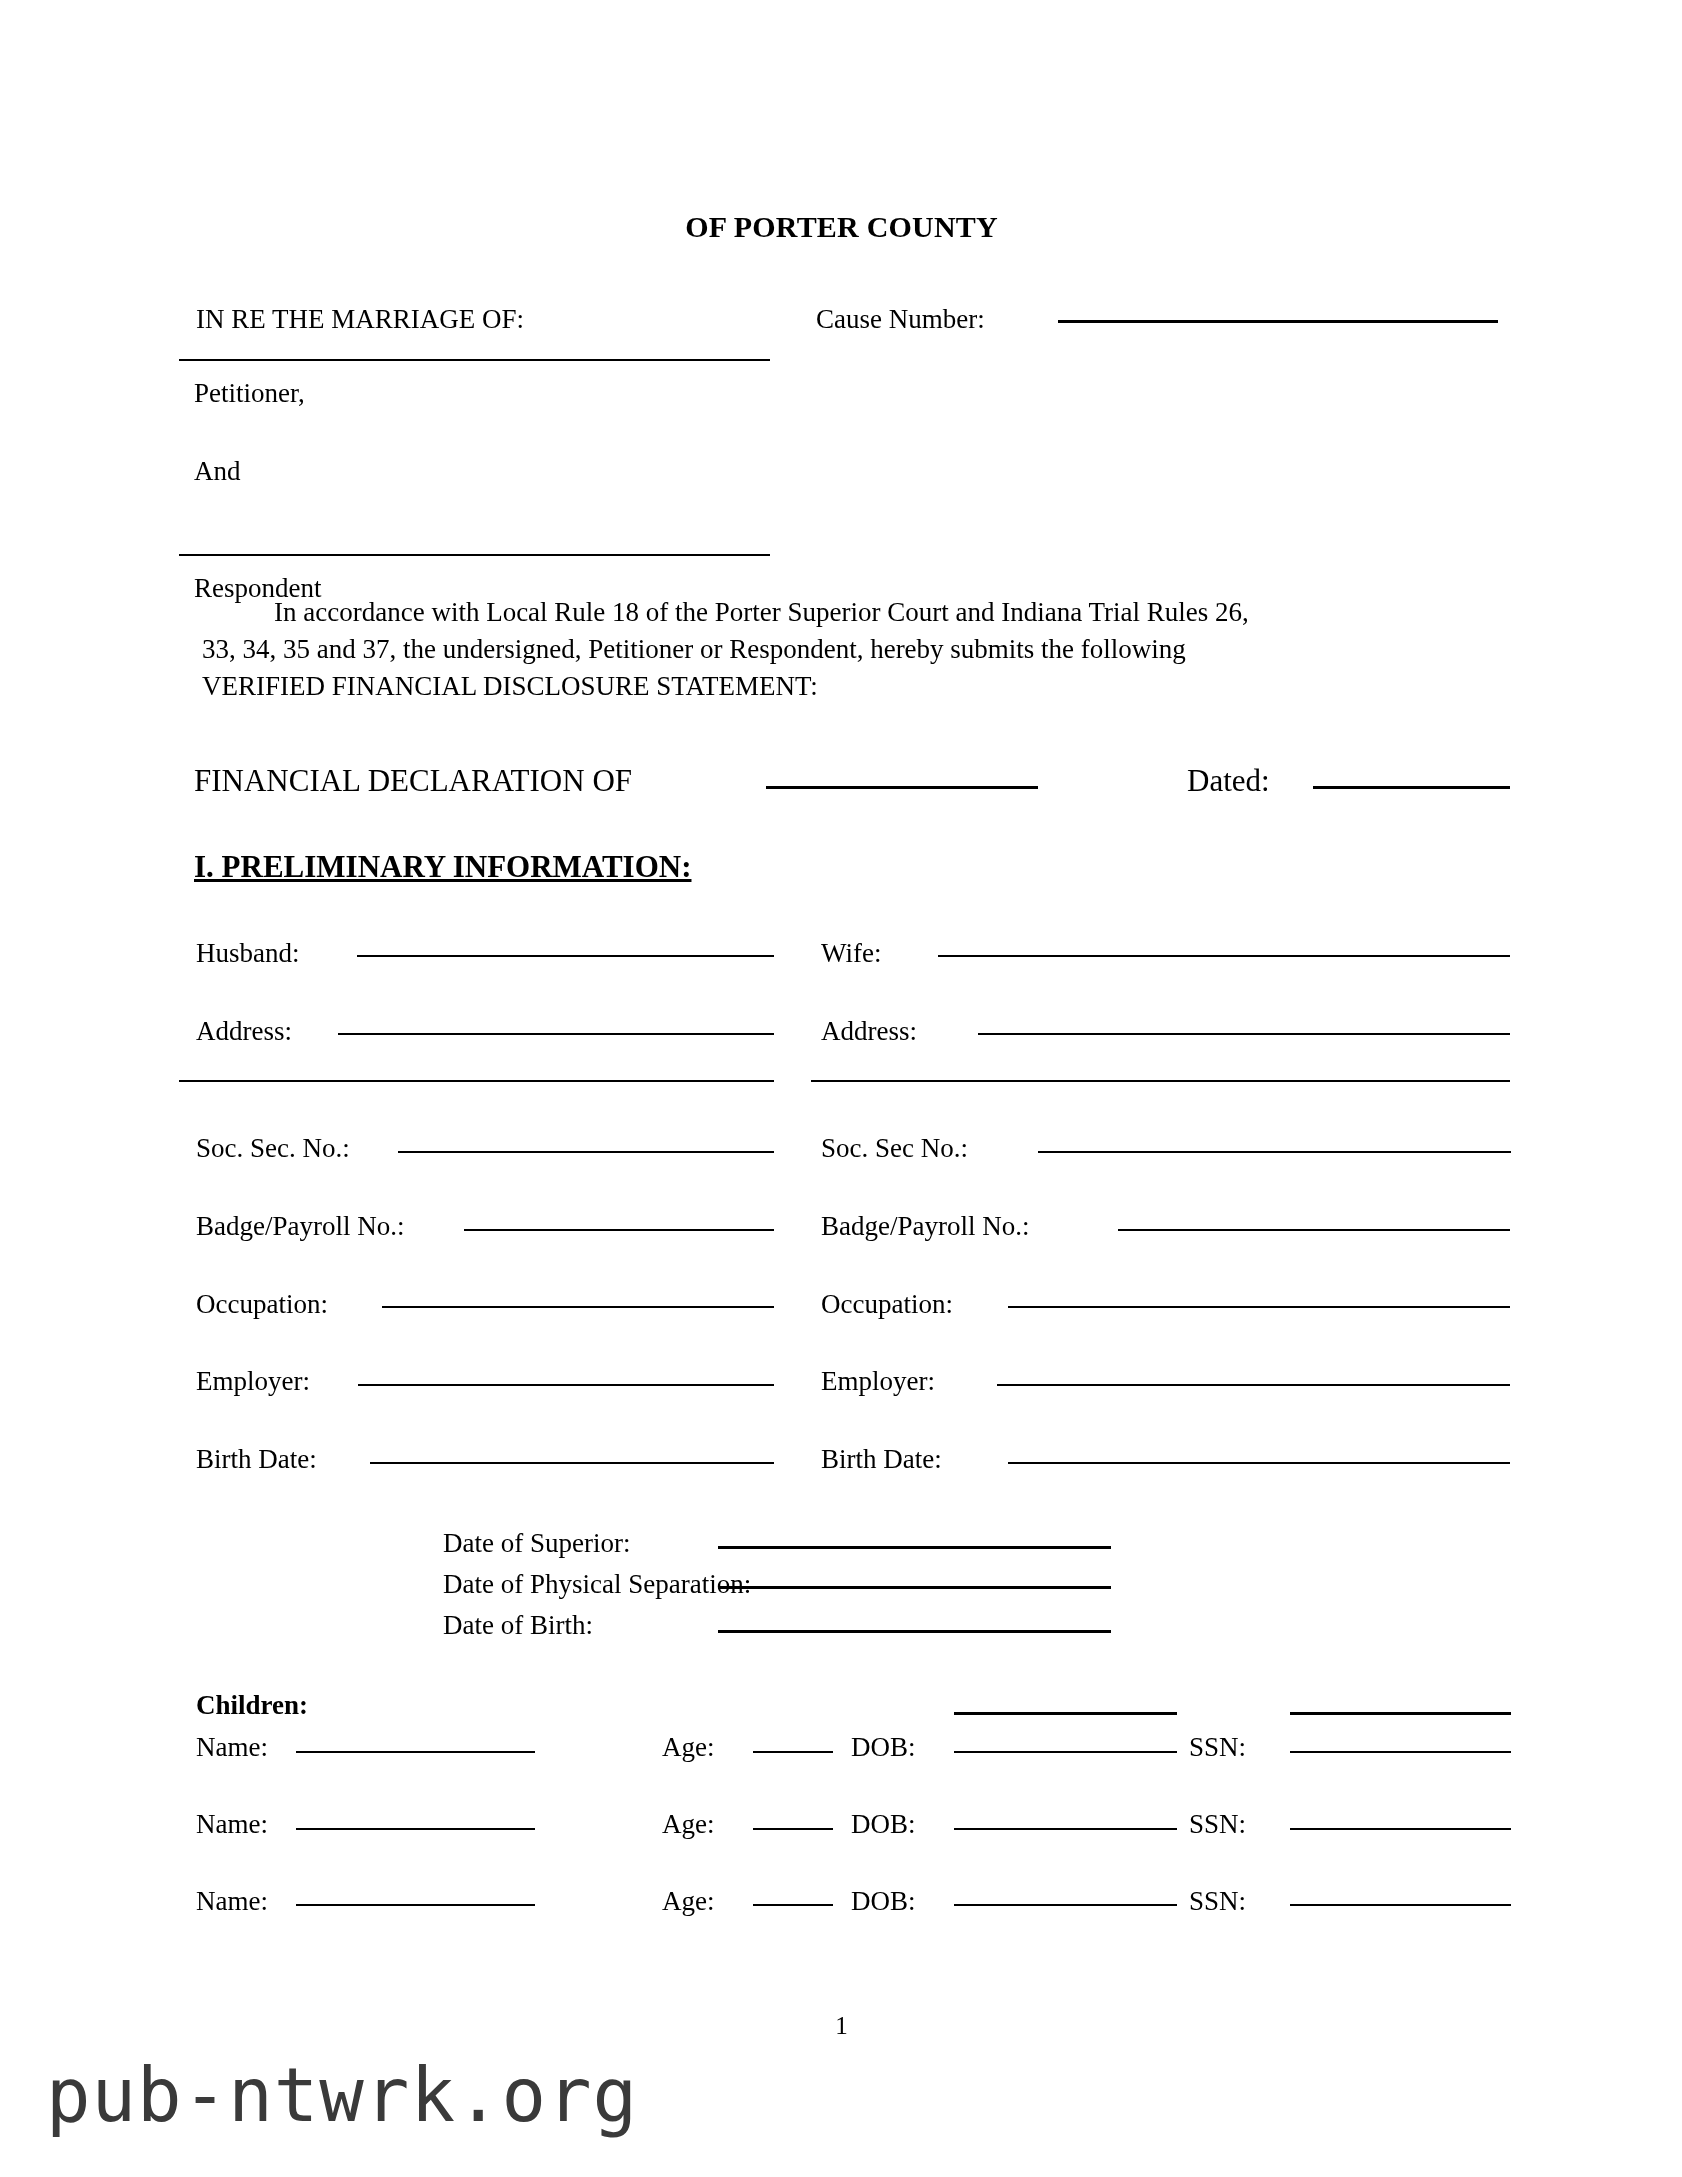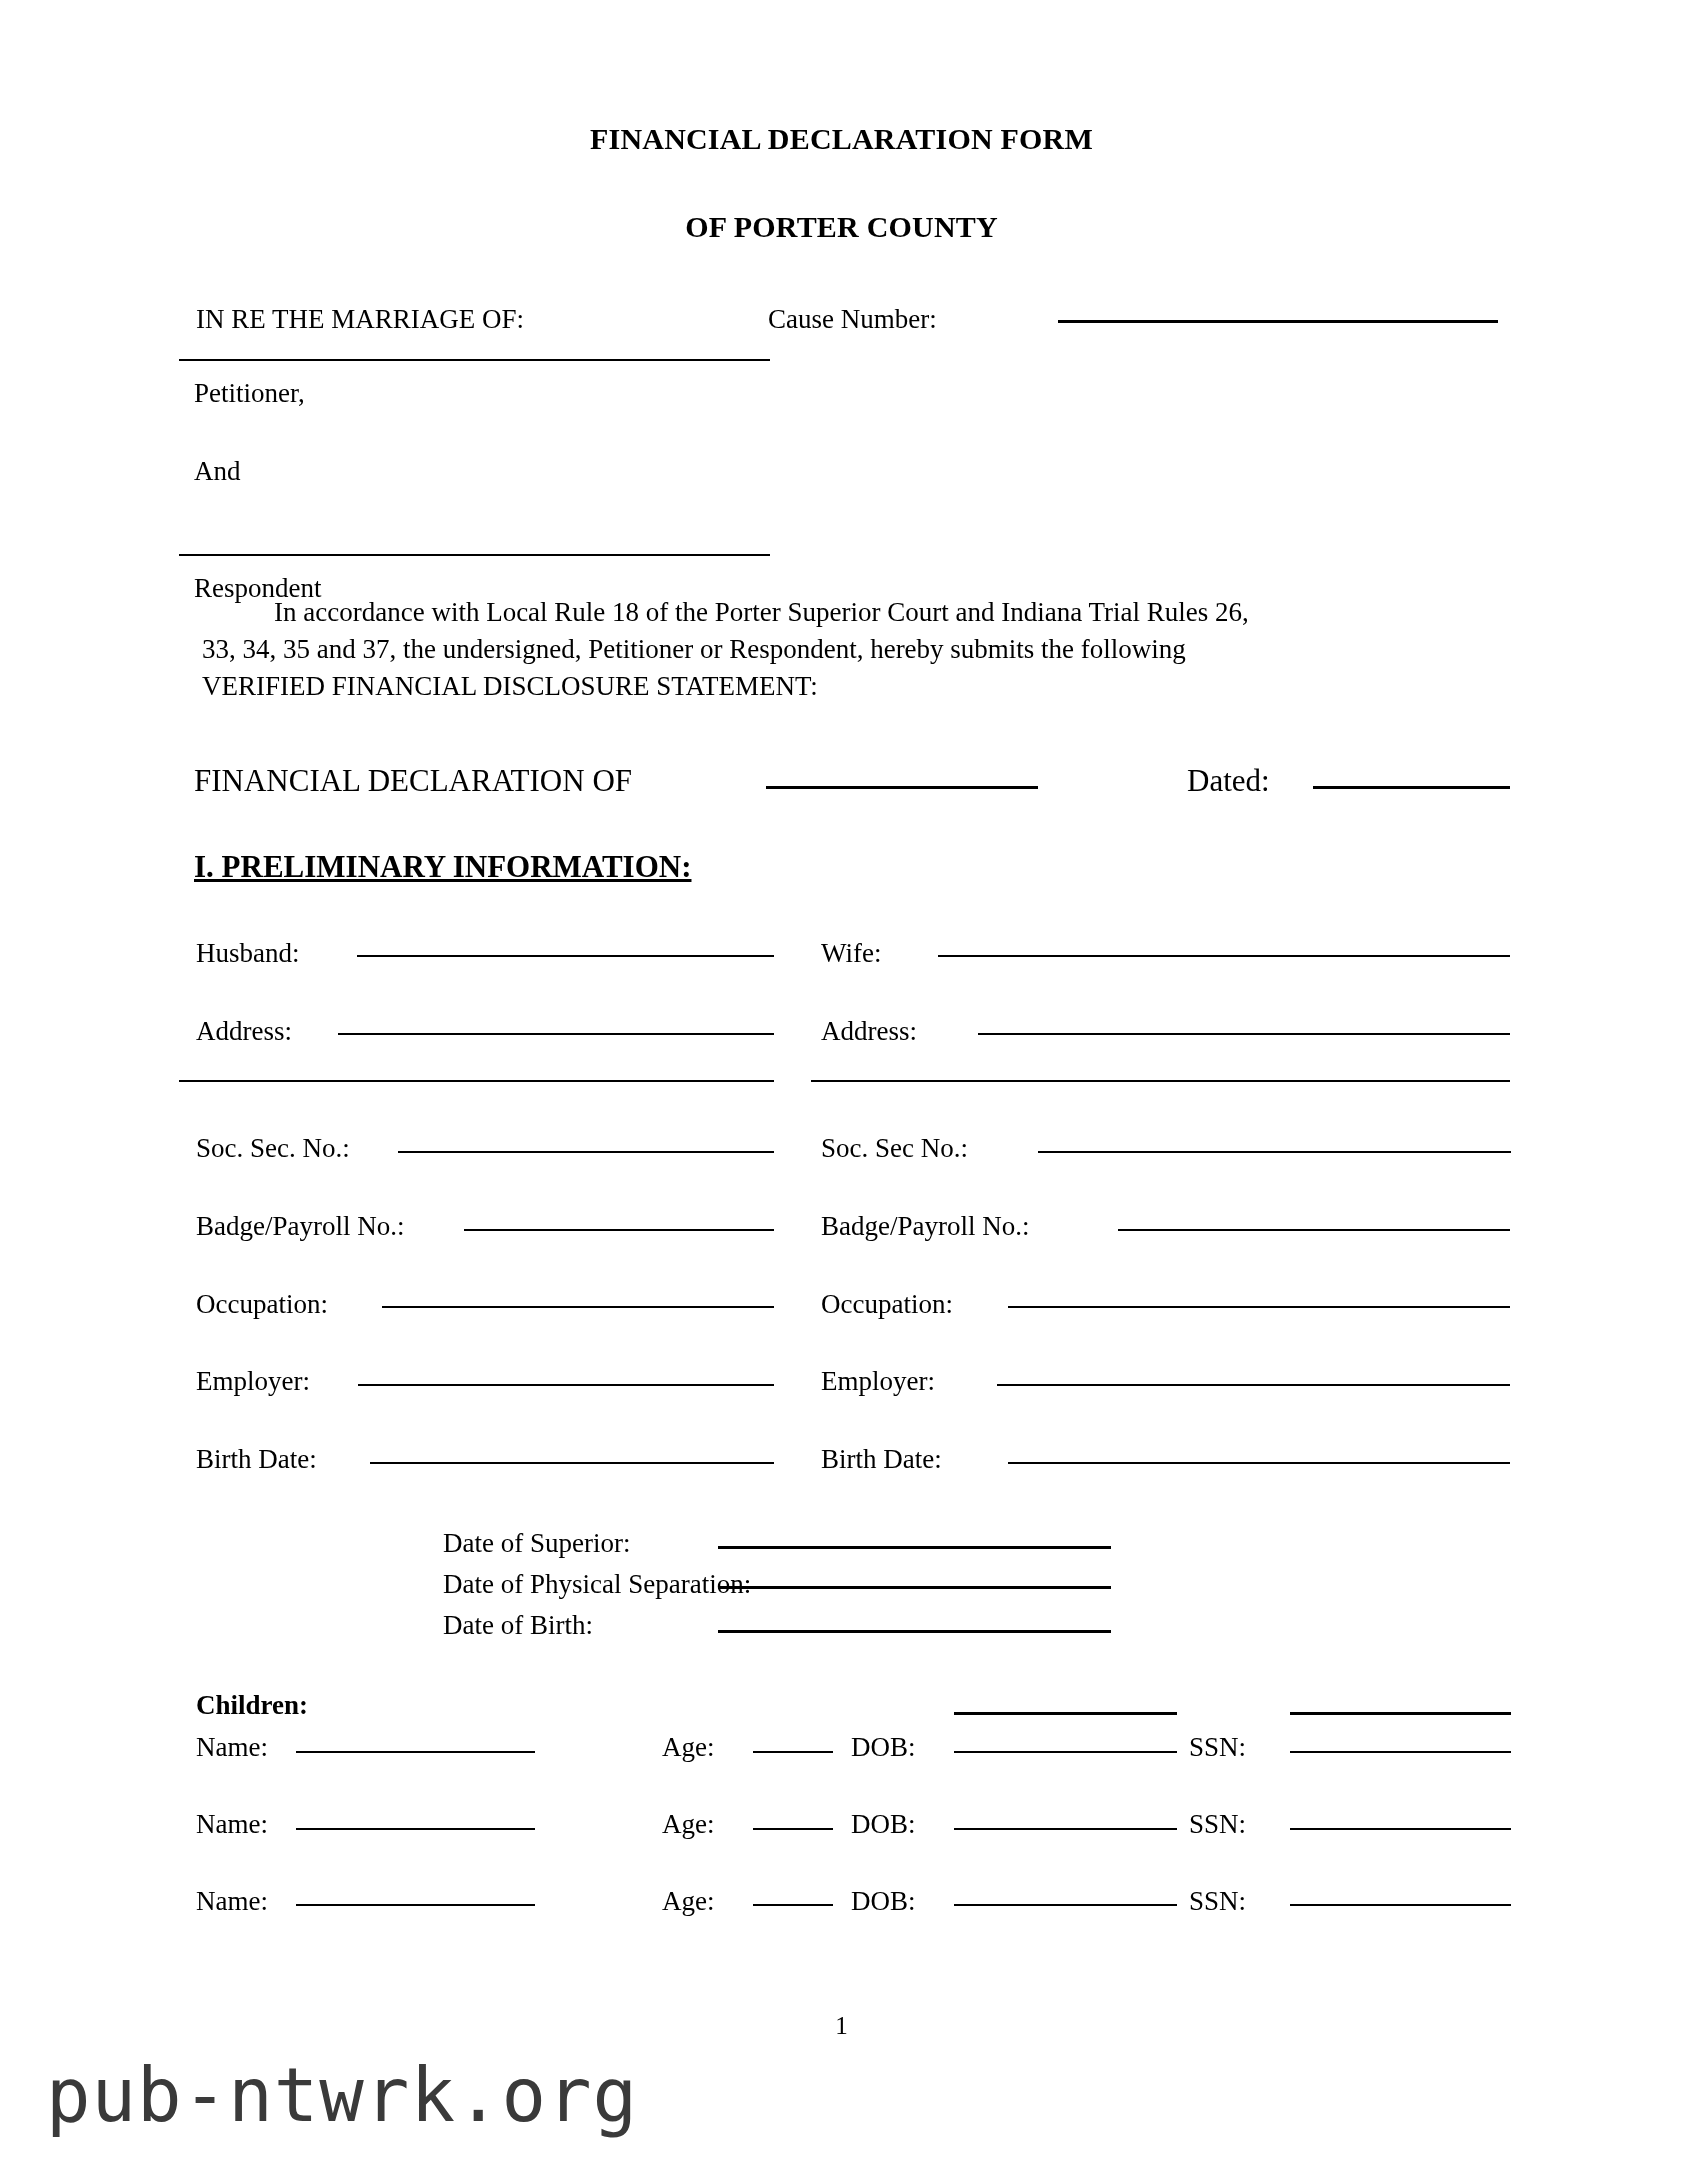--- a/index.html
+++ b/index.html
@@ -69,26 +69,25 @@
     position: absolute;
     font-size: 25px;
     text-align: center;
   }
 </style>
 </head>
 <body>
 
 <div id="page">
 
-  <div class="abs title" style="left:0; top:117px;">FINANCIAL DECLARATION FORM</div>
   <div class="abs title" style="left:0; top:205px;">OF PORTER COUNTY</div>
 
   <div class="abs txt" style="left:196px; top:286px;">IN RE THE MARRIAGE OF:</div>
 
-  <div class="abs txt" style="left:768px; top:286px;text-align:right;">Cause Number:</div>
+  <div class="abs txt" style="left:816px; top:286px;text-align:right;">Cause Number:</div>
   <div class="rule rule-thick" style="left:1058px; top:320px; width:440px;"></div>
 
   <div class="rule rule-thin" style="left:179px; top:359px; width:591px;"></div>
   <div class="abs txt" style="left:194px; top:360px;">Petitioner,</div>
 
   <div class="abs txt" style="left:194px; top:438px;">And</div>
 
   <div class="rule rule-thin" style="left:179px; top:554px; width:591px;"></div>
   <div class="abs txt" style="left:194px; top:555px;">Respondent</div>
 

